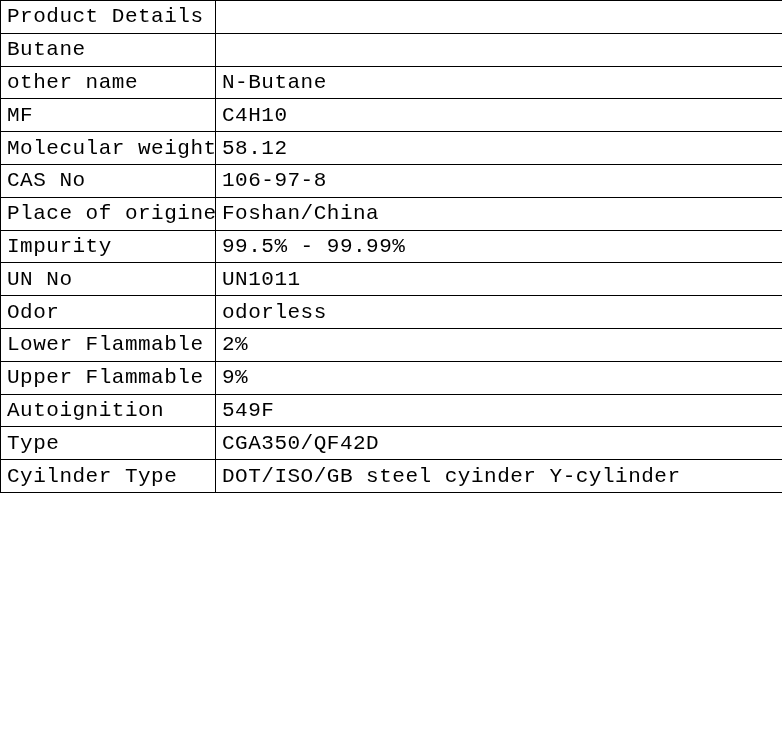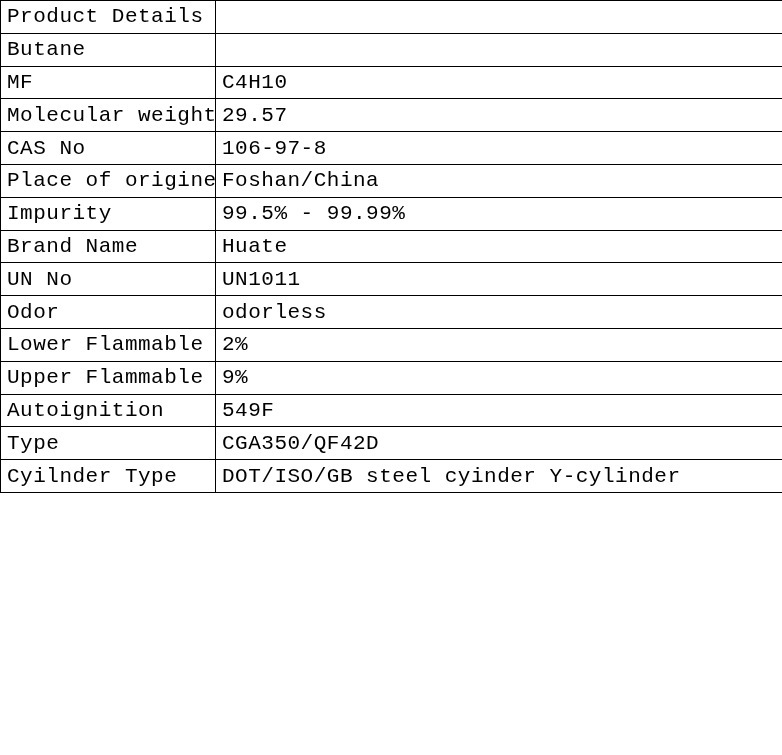--- a/index.html
+++ b/index.html
@@ -43,42 +43,42 @@
   <tbody>
     <tr>
       <td class="col-label">Product Details</td>
       <td class="col-value"></td>
     </tr>
     <tr>
       <td class="col-label">Butane</td>
       <td class="col-value"></td>
     </tr>
     <tr>
+      <td class="col-label">other name</td>
+      <td class="col-value">N-Butane</td>
+    </tr>
+    <tr>
       <td class="col-label">MF</td>
       <td class="col-value">C4H10</td>
     </tr>
     <tr>
       <td class="col-label">Molecular weight</td>
-      <td class="col-value">29.57</td>
+      <td class="col-value">58.12</td>
     </tr>
     <tr>
       <td class="col-label">CAS No</td>
       <td class="col-value">106-97-8</td>
     </tr>
     <tr>
       <td class="col-label">Place of origine</td>
       <td class="col-value">Foshan/China</td>
     </tr>
     <tr>
       <td class="col-label">Impurity</td>
       <td class="col-value">99.5% - 99.99%</td>
-    </tr>
-    <tr>
-      <td class="col-label">Brand Name</td>
-      <td class="col-value">Huate</td>
     </tr>
     <tr>
       <td class="col-label">UN No</td>
       <td class="col-value">UN1011</td>
     </tr>
     <tr>
       <td class="col-label">Odor</td>
       <td class="col-value">odorless</td>
     </tr>
     <tr>

